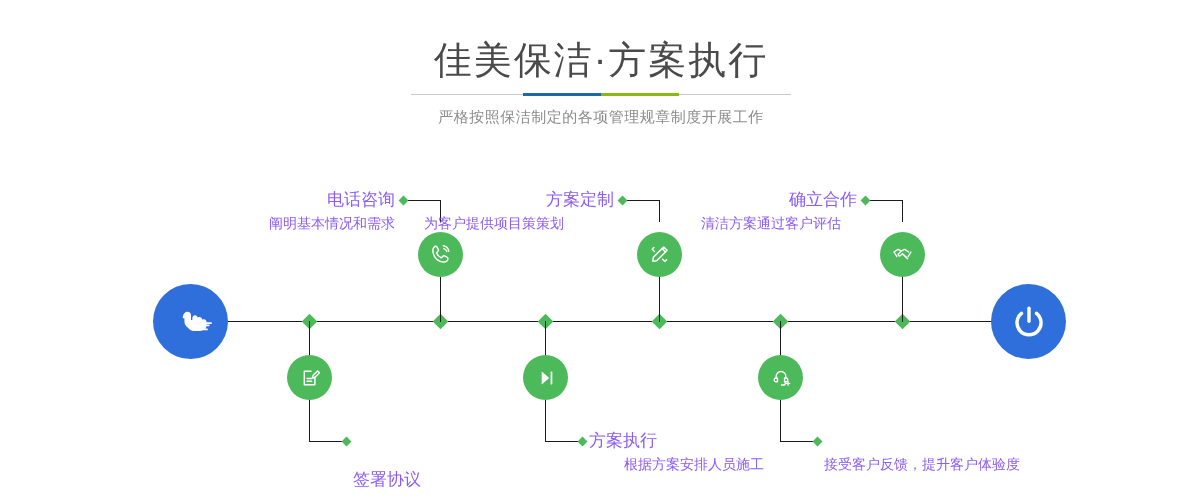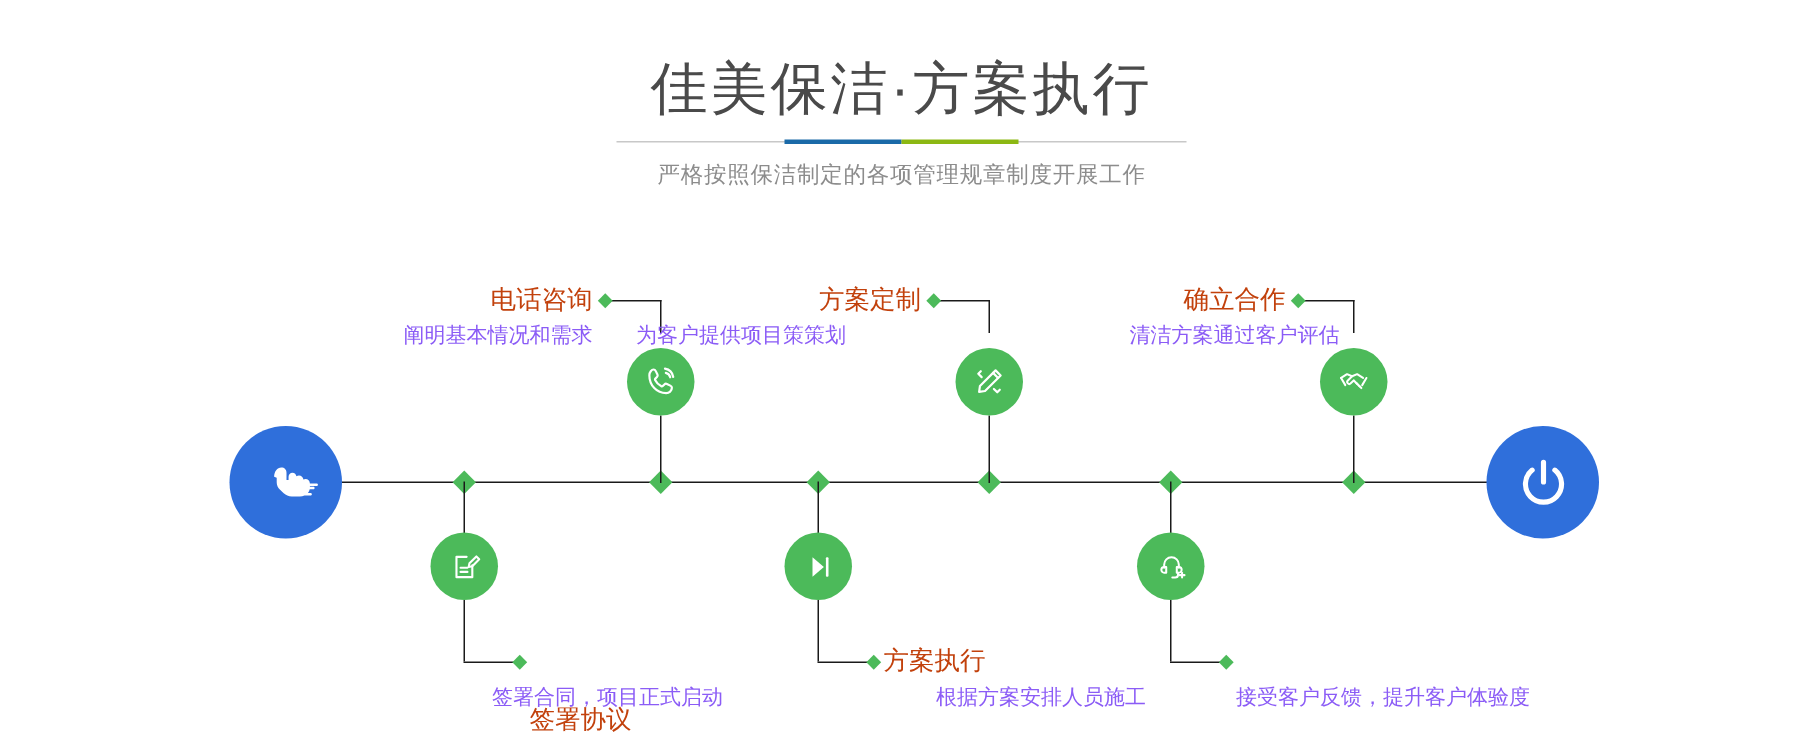--- a/index.html
+++ b/index.html
@@ -143,21 +143,21 @@
     width: 7px;
     height: 7px;
     background: #4cba5a;
     transform: rotate(45deg);
   }
 
   .label-title {
     position: absolute;
     font-size: 17px;
     line-height: 22px;
-    color: #c2410c;
+    color: #8b5cf6;
     white-space: nowrap;
   }
   .label-desc {
     position: absolute;
     font-size: 14px;
     line-height: 20px;
     color: #8b5cf6;
     white-space: nowrap;
   }
   .ta-right { text-align: right; }
@@ -223,21 +223,20 @@
         <line x1="18.5" y1="25" x2="27" y2="25"></line>
         <line x1="18.5" y1="30" x2="27" y2="30"></line>
         <path d="M29.5 19.5 38 11l3.5 3.5-8.5 8.5-4.5 1z"></path>
       </svg>
     </span>
   </div>
   <div class="leader-v" style="left:309px; top:400px; height:41px;"></div>
   <div class="leader" style="left:309px; top:441px; width:36px;"></div>
   <div class="leader-dot" style="left:343px; top:438px;"></div>
   <div class="label-title ta-left" style="left:353px; top:430px; width:220px;margin-top:39px;">签署协议</div>
-  <div class="label-desc ta-left" style="left:328px; top:454px; width:260px;">签署合同，项目正式启动</div>
 
   <div class="diamond" style="left:654px; top:316px;"></div>
   <div class="stem" style="left:659px; top:277px; height:45px;"></div>
   <div class="node" style="left:637px; top:232px;">
     <span>
       <svg width="27" height="27" viewBox="0 0 48 48" fill="none" stroke="#ffffff" stroke-width="2.6" stroke-linejoin="round" stroke-linecap="round">
         <path d="M31.5 10.5 37.5 16.5 19 35l-7 1 1-7z"></path>
         <line x1="28.5" y1="13.5" x2="34.5" y2="19.5"></line>
         <path d="M14 11.5 11 14.5l4 4"></path>
         <path d="M36.5 33.5 33.5 36.5l-4-4"></path>
@@ -277,21 +276,21 @@
         <path d="M27 25.5l4 4"></path>
         <path d="M30 28.5l3 3"></path>
         <path d="M9 19.5l5 8.5M39 19.5l-5 8.5"></path>
       </svg>
     </span>
   </div>
   <div class="leader-v" style="left:902px; top:200px; height:22px;"></div>
   <div class="leader" style="left:867px; top:200px; width:36px;"></div>
   <div class="leader-dot" style="left:862px; top:197px;"></div>
   <div class="label-title ta-right" style="left:657px; top:189px; width:200px;">确立合作</div>
-  <div class="label-desc ta-right" style="left:653px; top:213px; width:240px;">清洁方案通过客户评估</div>
+  <div class="label-desc ta-right" style="left:601px; top:213px; width:240px;">清洁方案通过客户评估</div>
 
   <div class="diamond" style="left:775px; top:316px;"></div>
   <div class="stem" style="left:780px; top:321px; height:42px;"></div>
   <div class="node" style="left:758px; top:355px;">
     <span>
       <svg width="26" height="26" viewBox="0 0 48 48" fill="none" stroke="#ffffff" stroke-width="2.5" stroke-linejoin="round" stroke-linecap="round">
         <path d="M15 25v-4a9 9 0 0 1 18 0v4"></path>
         <path d="M15 24h2.5v7H15a2.5 2.5 0 0 1 0-7z"></path>
         <path d="M33 24h-2.5v7H33a2.5 2.5 0 0 0 0-7z"></path>
         <path d="M32 31v2.5c0 2-1.6 3.5-3.5 3.5H25"></path>

